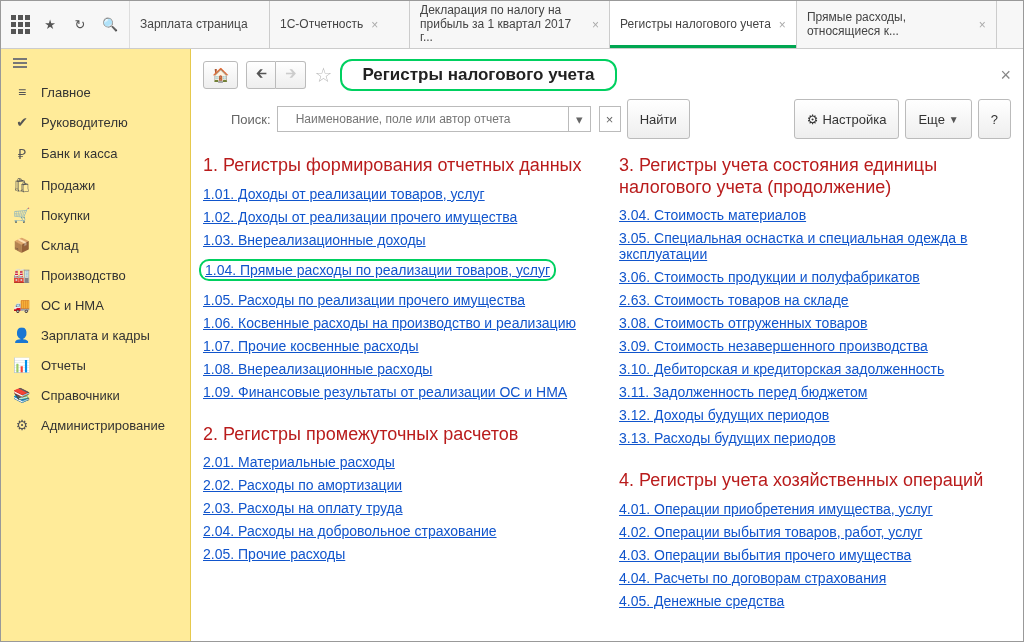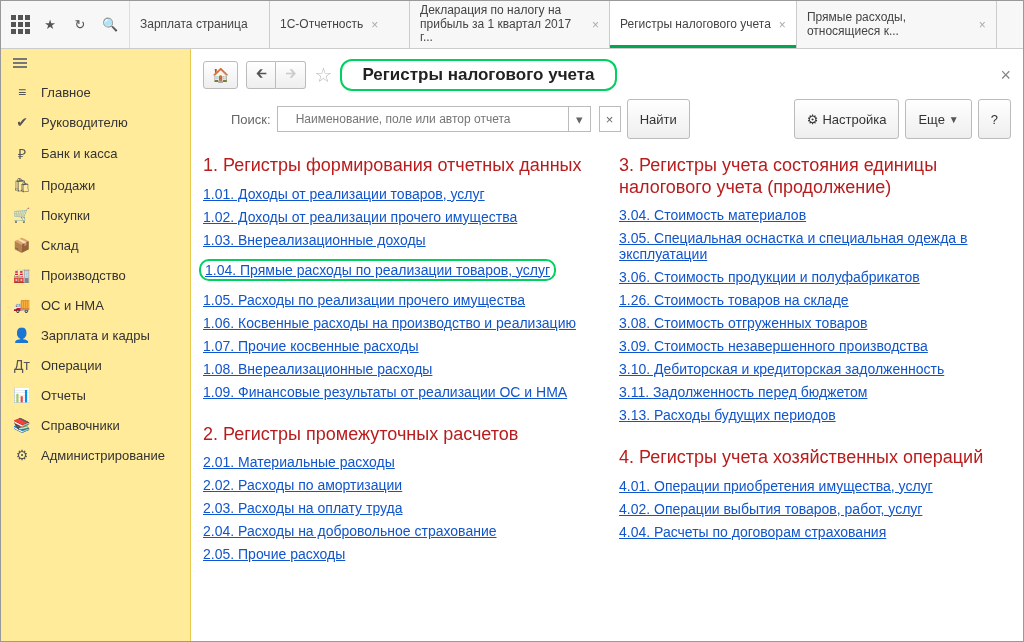--- a/index.html
+++ b/index.html
@@ -140,24 +140,20 @@
           <span class="sicon">🏭</span>
           <span>Производство</span>
         </div>
         <div class="side-item">
           <span class="sicon">🚚</span>
           <span>ОС и НМА</span>
         </div>
         <div class="side-item">
           <span class="sicon">👤</span>
           <span>Зарплата и кадры</span>
-        </div>
-        <div class="side-item">
-          <span class="sicon">Дт</span>
-          <span>Операции</span>
         </div>
         <div class="side-item">
           <span class="sicon">📊</span>
           <span>Отчеты</span>
         </div>
         <div class="side-item">
           <span class="sicon">📚</span>
           <span>Справочники</span>
         </div>
         <div class="side-item">
@@ -199,30 +195,33 @@
       </div>
 
       <div class="content">
         <div class="cols">
           <div class="col" id="col1"><div class="sec-title">1. Регистры формирования отчетных данных</div><a class="lnk" href="#">1.01. Доходы от реализации товаров, услуг</a><a class="lnk" href="#">1.02. Доходы от реализации прочего имущества</a><a class="lnk" href="#">1.03. Внереализационные доходы</a><a class="lnk hl" href="#">1.04. Прямые расходы по реализации товаров, услуг</a><br><a class="lnk" href="#">1.05. Расходы по реализации прочего имущества</a><a class="lnk" href="#">1.06. Косвенные расходы на производство и реализацию</a><a class="lnk" href="#">1.07. Прочие косвенные расходы</a><a class="lnk" href="#">1.08. Внереализационные расходы</a><a class="lnk" href="#">1.09. Финансовые результаты от реализации ОС и НМА</a><div style="height: 12px;"></div><div class="sec-title">2. Регистры промежуточных расчетов</div><a class="lnk" href="#">2.01. Материальные расходы</a><a class="lnk" href="#">2.02. Расходы по амортизации</a><a class="lnk" href="#">2.03. Расходы на оплату труда</a><a class="lnk" href="#">2.04. Расходы на добровольное страхование</a><a class="lnk" href="#">2.05. Прочие расходы</a><div style="height: 12px;"></div></div>
           <div class="col" id="col2">
               <div class="sec-title">3. Регистры учета состояния единицы налогового учета (продолжение)</div>
               <a class="lnk" href="#">3.04. Стоимость материалов</a>
               <a class="lnk" href="#">3.05. Специальная оснастка и специальная одежда в эксплуатации</a>
               <a class="lnk" href="#">3.06. Стоимость продукции и полуфабрикатов</a>
-              <a class="lnk" href="#">1.26. Стоимость товаров на складе</a>
+              <a class="lnk" href="#">2.63. Стоимость товаров на складе</a>
               <a class="lnk" href="#">3.08. Стоимость отгруженных товаров</a>
               <a class="lnk" href="#">3.09. Стоимость незавершенного производства</a>
               <a class="lnk" href="#">3.10. Дебиторская и кредиторская задолженность</a>
               <a class="lnk" href="#">3.11. Задолженность перед бюджетом</a>
+              <a class="lnk" href="#">3.12. Доходы будущих периодов</a>
               <a class="lnk" href="#">3.13. Расходы будущих периодов</a>
               <div style="height: 12px;"></div>
               <div class="sec-title">4. Регистры учета хозяйственных операций</div>
               <a class="lnk" href="#">4.01. Операции приобретения имущества, услуг</a>
               <a class="lnk" href="#">4.02. Операции выбытия товаров, работ, услуг</a>
+              <a class="lnk" href="#">4.03. Операции выбытия прочего имущества</a>
               <a class="lnk" href="#">4.04. Расчеты по договорам страхования</a>
+              <a class="lnk" href="#">4.05. Денежные средства</a>
               <div style="height: 12px;"></div>
             </div>
         </div>
       </div>
     </div>
   </div>
 </div>
 
 </body></html>

